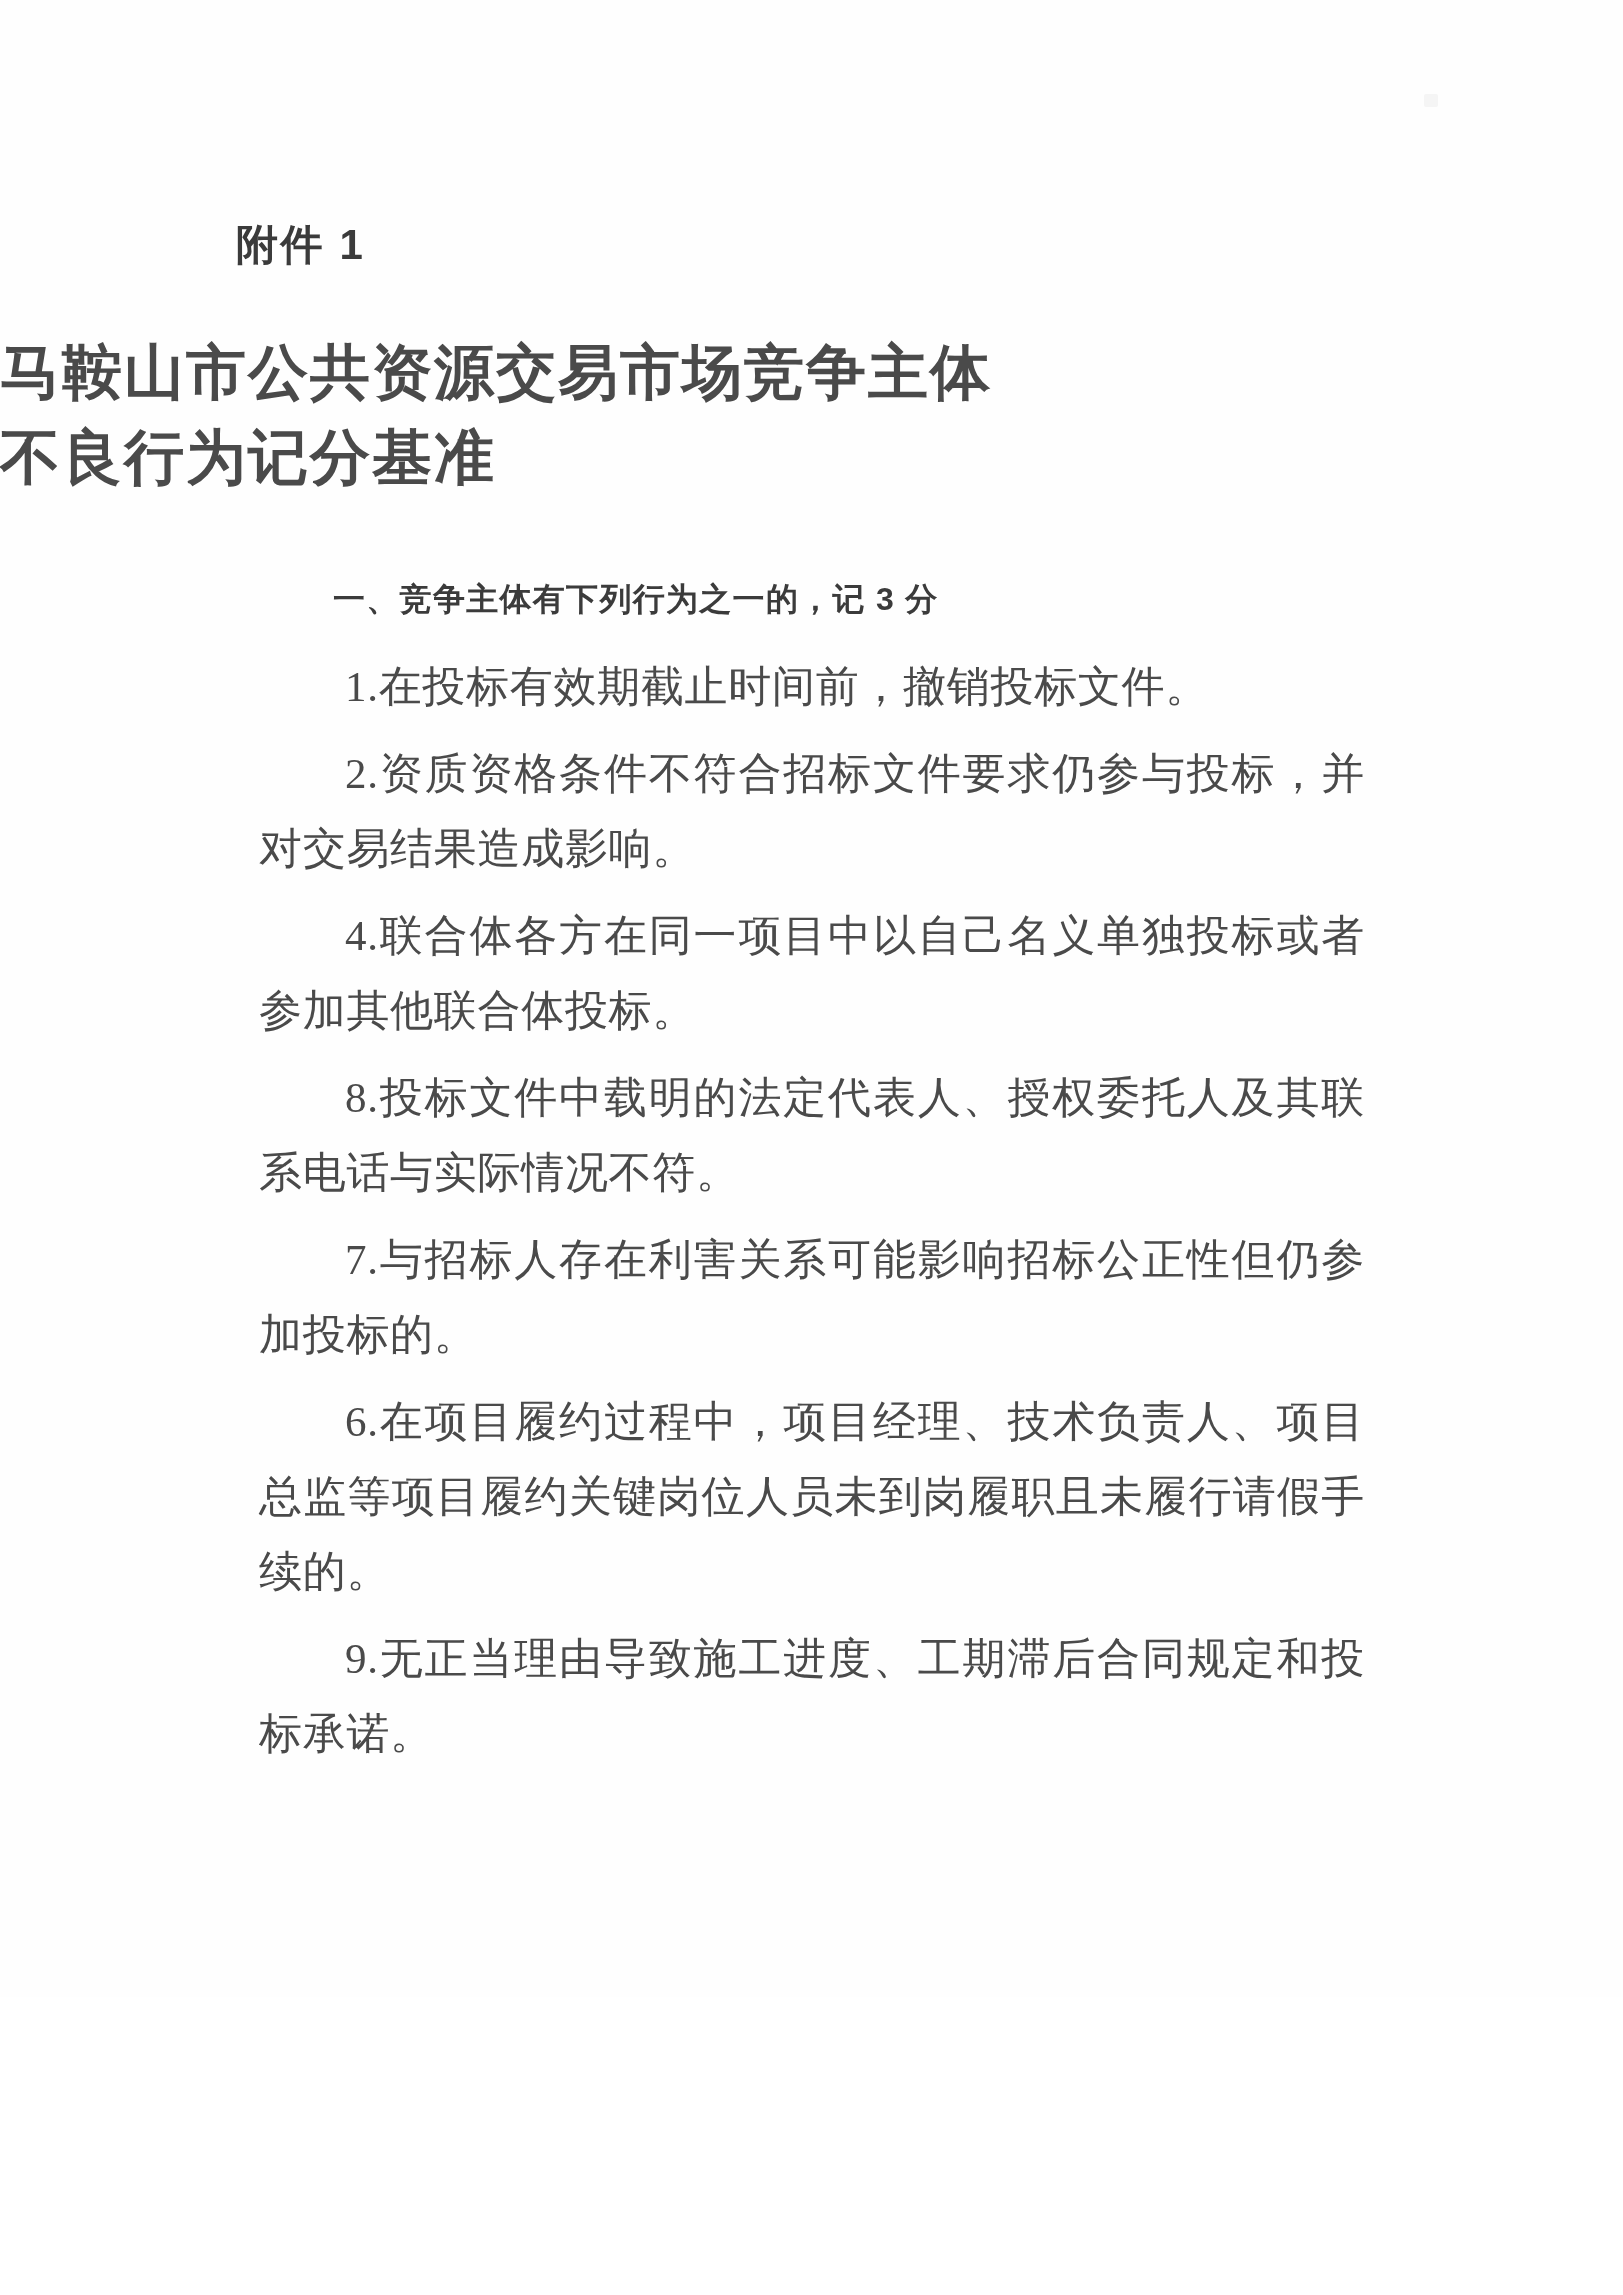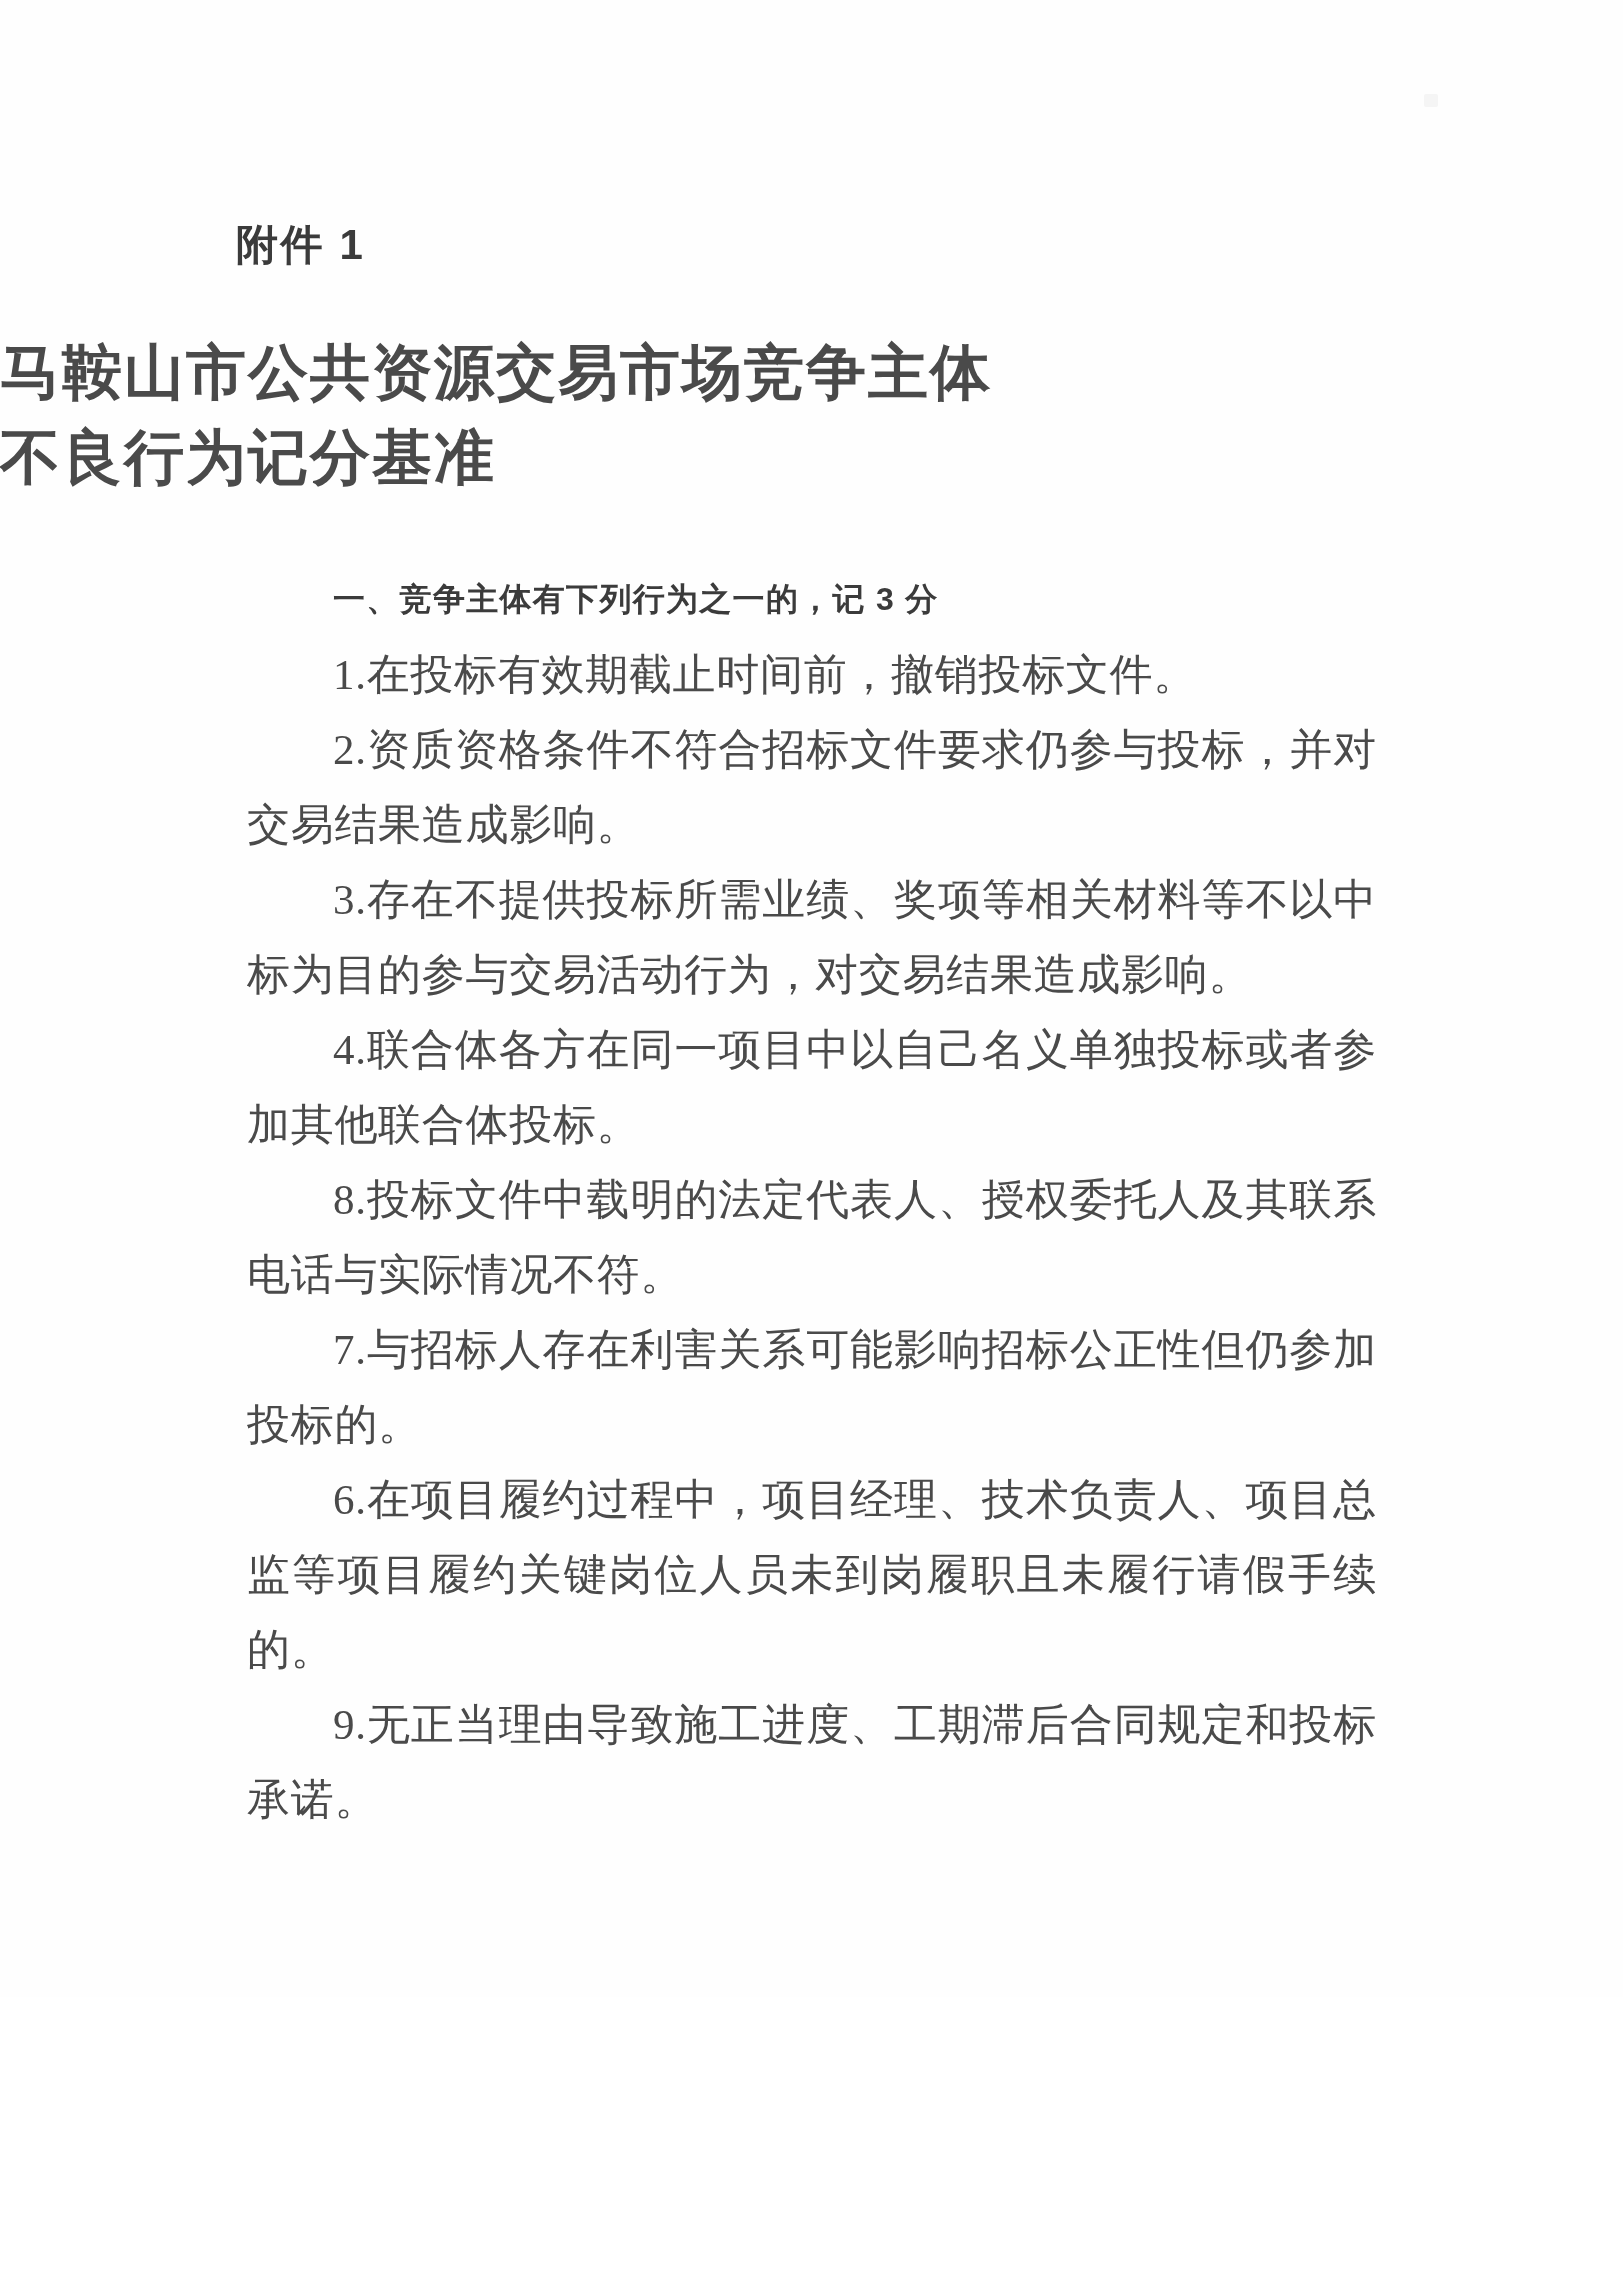--- a/index.html
+++ b/index.html
@@ -54,21 +54,21 @@
     font-family: "Liberation Sans", sans-serif;
     font-weight: 700;
     font-size: 32px;
     color: var(--ink-dark, #3b3b3b);
     text-indent: 86px;
     margin: 0;
     letter-spacing: 1.3px;
     white-space: nowrap;
   }
   .clause {
-    margin: 0;
+    margin: 12px;
     text-indent: 86px;
     letter-spacing: 0.7px;
   }
   
   .scan-band {
     position: absolute;
     left: 0;
     top: 2241px;
     width: 1624px;
     height: 6.5px;
@@ -101,21 +101,20 @@
 
   <div class="doc-title">
     <div>马鞍山市公共资源交易市场竞争主体</div>
     <div>不良行为记分基准</div>
   </div>
 
   <div class="content">
     <p class="section-heading">一、竞争主体有下列行为之一的，记 3 分</p>
     <p class="clause">1.在投标有效期截止时间前，撤销投标文件。</p>
     <p class="clause">2.资质资格条件不符合招标文件要求仍参与投标，并对交易结果造成影响。</p>
-    <p class="clause">3.存在不提供投标所需业绩、奖项等相关材料等不以中标为目的参与交易活动行为，对交易结果造成影响。</p>
     <p class="clause">4.联合体各方在同一项目中以自己名义单独投标或者参加其他联合体投标。</p>
     <p class="clause">8.投标文件中载明的法定代表人、授权委托人及其联系电话与实际情况不符。</p>
     <p class="clause">7.与招标人存在利害关系可能影响招标公正性但仍参加投标的。</p>
     <p class="clause">6.在项目履约过程中，项目经理、技术负责人、项目总监等项目履约关键岗位人员未到岗履职且未履行请假手续的。</p>
     <p class="clause">9.无正当理由导致施工进度、工期滞后合同规定和投标承诺。</p>
   </div>
 
   <div class="scan-band"></div>
   <div class="scan-band-shadow"></div>
   <div class="scan-smudge"></div>

